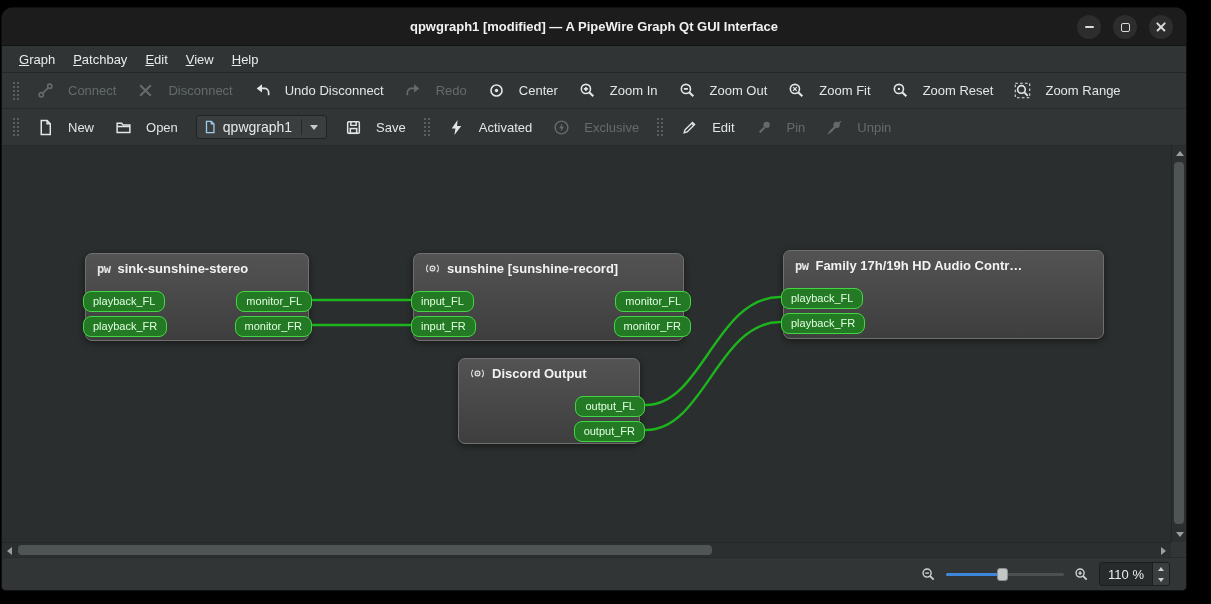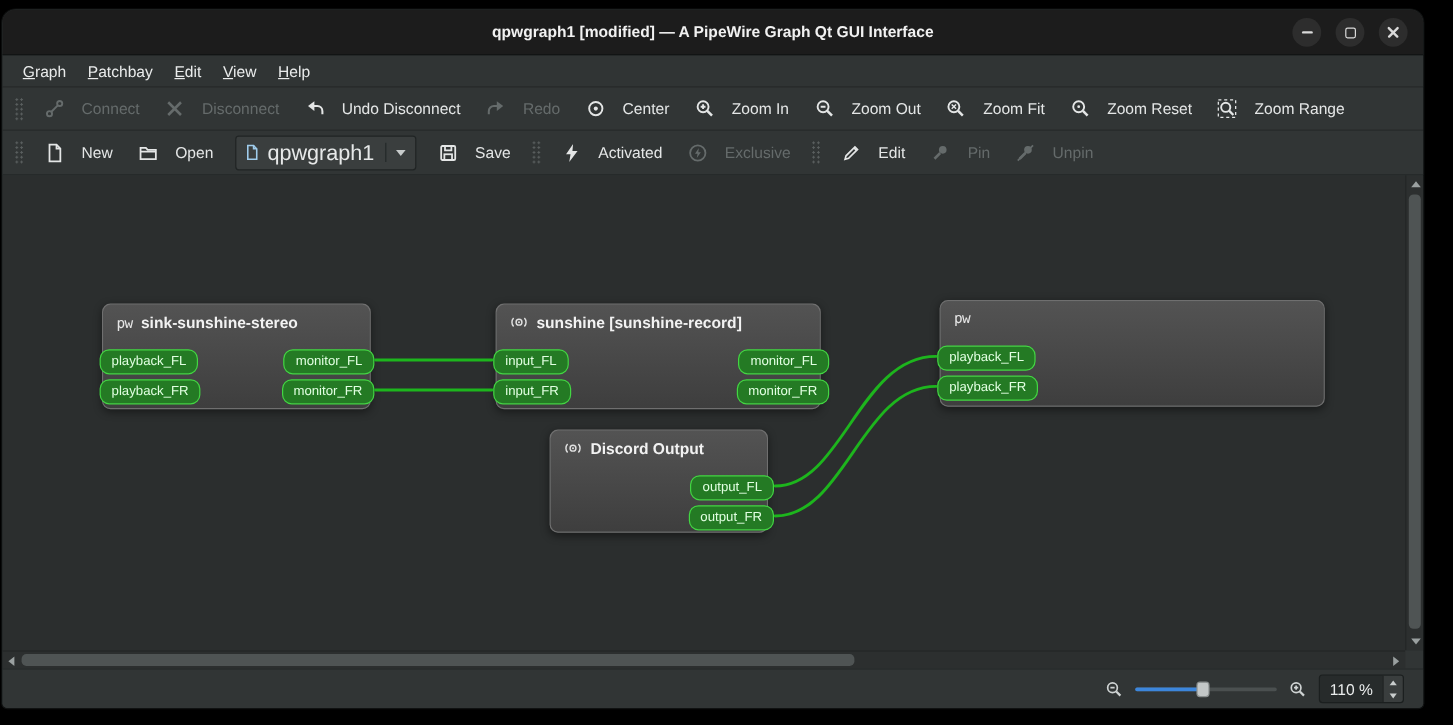--- a/index.html
+++ b/index.html
@@ -39,35 +39,35 @@
   .tb2 { flex:0 0 37px; }
   .handle { width:8px; height:20px; margin:0 5px;
             background-image:radial-gradient(#5a5f5f 30%, transparent 34%);
             background-size:4px 4px; }
   .tbtn { display:flex; align-items:center; gap:14px; padding:5px 9px;
           font-size:13px; color:#e4e6e6; border-radius:3px; white-space:nowrap; }
   .tbtn.disabled { color:#656b6b; }
   .ticon { display:flex; align-items:center; }
   .combo { display:flex; align-items:center; gap:6px; background:#3a3e3e;
            border:1px solid #202424; border-radius:3px; padding:3px 6px;
-           color:#e7e9e9; font-size:18px; margin:0 6px; }
+           color:#e7e9e9; font-size:14px; margin:0 6px; }
   .combo-sep { width:1px; height:16px; background:#242828; margin-left:3px; }
   .chev-down { width:0; height:0; border-left:4px solid transparent;
                border-right:4px solid transparent; border-top:5px solid #c7cbcb; margin:0 2px; }
 
   
   .canvas { position:relative; flex:1; background:#2b2e2e; overflow:hidden; }
   .cables { position:absolute; left:0; top:0; width:100%; height:100%; pointer-events:none; }
 
   .node { position:absolute; background:linear-gradient(#535353,#3e3e3e);
           border:1px solid #6f6f6f; border-radius:7px;
           box-shadow:0 2px 7px rgba(0,0,0,.45); }
   .node-header { display:flex; align-items:center; gap:7px; padding:7px 11px 4px 11px;
                  color:#f2f2f2; font-weight:bold; font-size:13px; white-space:nowrap; }
-  .pw-logo { font-family:"DejaVu Sans Mono", monospace; font-weight:normal; font-size:12px;
+  .pw-logo { font-family:"DejaVu Sans Mono", monospace; font-weight:bold; font-size:12px;
              color:#e6e6e6; letter-spacing:-0.5px; }
   .port { position:absolute; height:21px; line-height:18px; padding:0 9px;
           border:1px solid #43d643; border-radius:8px; background:#247a24;
           color:#e2ffe2; font-size:11px; white-space:nowrap; }
 
   
   .vscroll { position:absolute; top:0; right:0; width:15px; bottom:15px;
              background:#2c2f2f; border-left:1px solid #232626; }
   .vthumb { position:absolute; top:16px; left:2px; right:2px; height:362px;
             background:#4f5454; border-radius:4px; }
@@ -365,20 +365,21 @@
         </div>
         <div class="port" style="left:-3px;top:37px;">input_FL</div>
         <div class="port" style="left:-3px;top:62px;">input_FR</div>
         <div class="port" style="right:-8px;top:37px;">monitor_FL</div>
         <div class="port" style="right:-8px;top:62px;">monitor_FR</div>
       </div>
 
       <div class="node" style="left:781px;top:104px;width:321px;height:89px;">
         <div class="node-header">
           <span class="pw-logo">pw</span>
+          <span>Family 17h/19h HD Audio Contr…</span>
         </div>
         <div class="port" style="left:-3px;top:37px;">playback_FL</div>
         <div class="port" style="left:-3px;top:62px;">playback_FR</div>
       </div>
 
       <div class="node" style="left:456px;top:212px;width:182px;height:86px;">
         <div class="node-header">
           <span class="ticon">
             <svg width="15" height="15" viewBox="0 0 16 16" fill="none" stroke="#e0e0e0" stroke-width="1.3">
                 <circle cx="8" cy="8" r="2.6"></circle>

